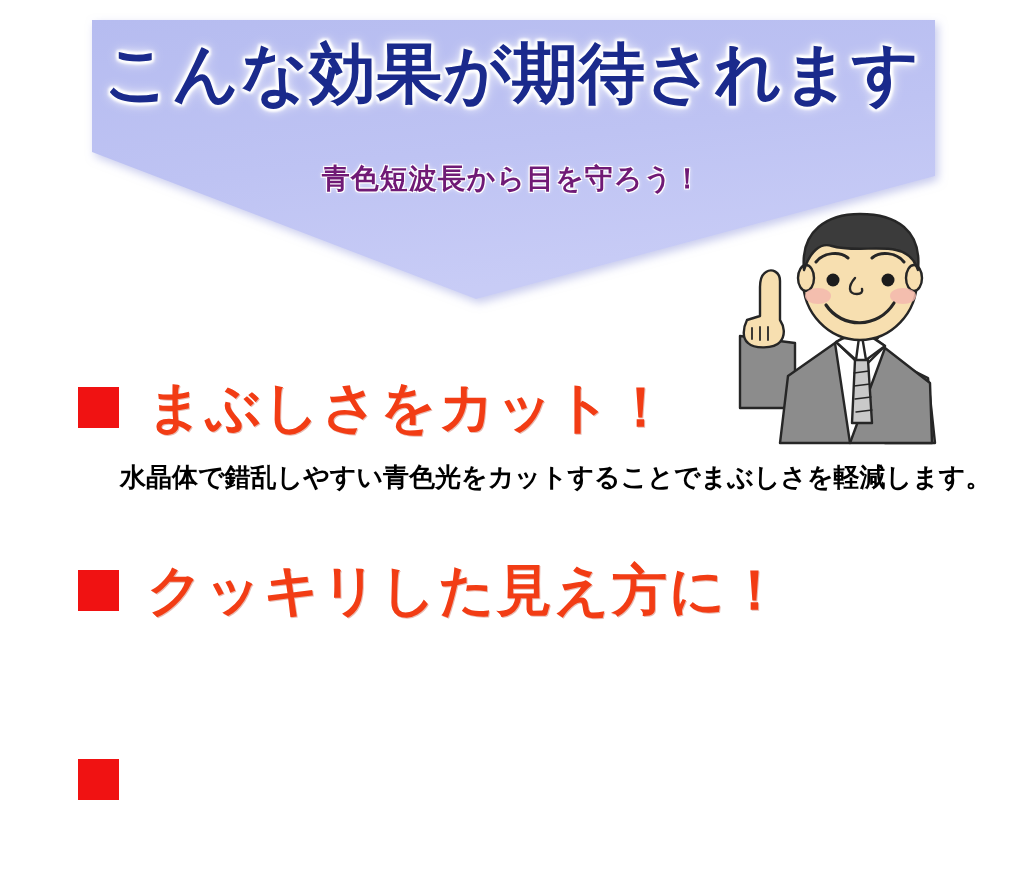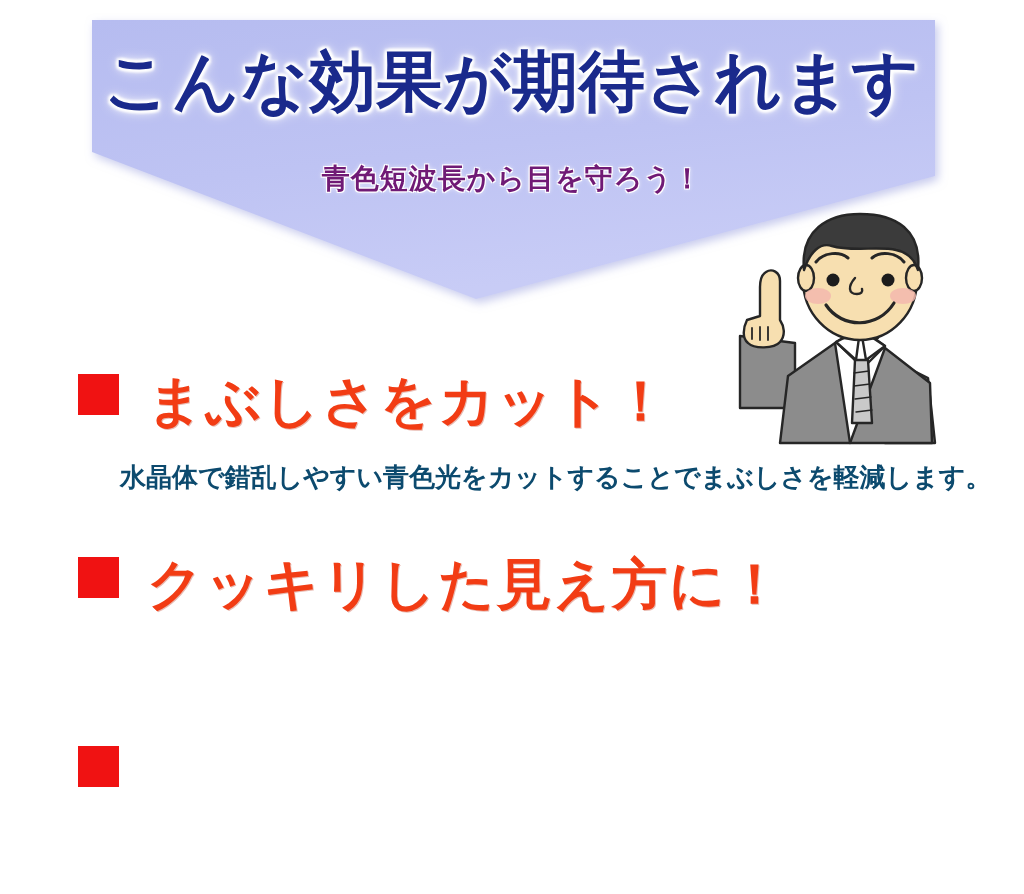--- a/index.html
+++ b/index.html
@@ -45,21 +45,20 @@
     line-height: 1.02;
     font-weight: 700;
     letter-spacing: 1px;
     color: #1a2a8c;
     text-shadow:
       0 0 4px #ffffff, 0 0 4px #ffffff, 0 0 8px #ffffff,
       2px 2px 3px #ffffff, -2px -2px 3px #ffffff,
       2px -2px 3px #ffffff, -2px 2px 3px #ffffff,
       0 0 14px #ffffff;
     white-space: nowrap;
-    margin-top: 8px;
   }
   #banner-subtitle {
     position: absolute;
     left: 0;
     top: 160px;
     width: 1024px;
     text-align: center;
     font-size: 28px;
     font-weight: 700;
     letter-spacing: 1px;
@@ -81,21 +80,21 @@
   }
 
   
   .feature {
     position: absolute;
     left: 0;
     width: 1024px;
   }
   .feature-head {
     display: flex;
-    align-items: flex-start;
+    align-items: center;
     padding-left: 78px;
     height: 66px;
   }
   .bullet-square {
     width: 41px;
     height: 41px;
     background: #f01212;
     flex: 0 0 auto;
     margin-right: 28px;
   }
@@ -105,21 +104,21 @@
     color: #f23c14;
     letter-spacing: 2px;
     line-height: 1;
     white-space: nowrap;
     text-shadow: 1px 1px 0 rgba(180,30,0,0.30);
   }
   .feature-desc {
     padding-left: 120px;
     font-size: 26px;
     font-weight: 700;
-    color: #0c4a6e;
+    color: #000000;
     letter-spacing: 0px;
     white-space: nowrap;
   }
 
   #feature-0 { top: 374px; }
   #feature-1 { top: 557px; }
   #feature-2 { top: 746px; }
 
   .feature-desc { margin-top: 20px; }
 </style>

